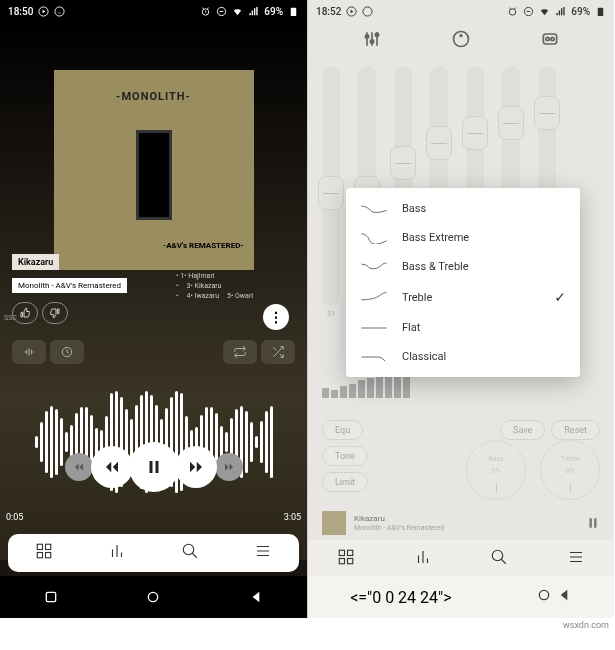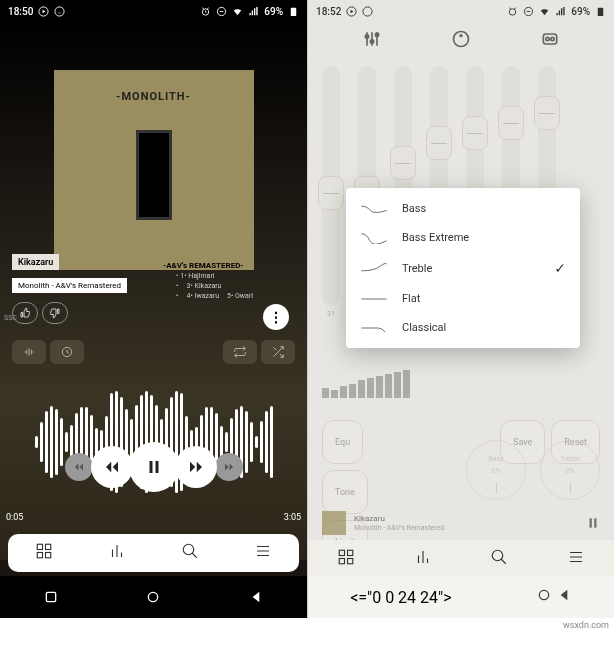--- a/index.html
+++ b/index.html
@@ -14,21 +14,21 @@
   .status-bar.dark { color: #fff; background: #000; }
   .status-bar.light { color: #333; background: #e8e6e2; }
   .status-left, .status-right { display: flex; gap: 5px; align-items: center; }
   .status-right svg, .status-left svg { width: 11px; height: 11px; }
   
   
   .player-area { position: relative; height: 538px; background: linear-gradient(180deg, #000 0%, #1a1611 30%, #3a3425 70%, #2a2518 100%); }
   .album-art { position: absolute; top: 48px; left: 50%; transform: translateX(-50%); width: 200px; height: 200px; background: #9a8d5f; display: flex; flex-direction: column; align-items: center; justify-content: center; }
   .album-title-top { color: #222; font-size: 11px; font-weight: bold; letter-spacing: 1px; position: absolute; top: 20px; }
   .album-black-box { width: 36px; height: 90px; background: #000; border: 3px solid #333; margin-top: 10px; }
-  .album-remaster { position: absolute; bottom: 0; right: 10px; font-size: 8px; font-weight: bold; }
+  .album-remaster { position: absolute; bottom: 20px; right: 10px; font-size: 8px; font-weight: bold; }
   
   .track-info-box { position: absolute; top: 232px; left: 12px; background: #e8e5de; padding: 3px 6px; font-size: 9px; font-weight: 600; }
   .album-info-box { position: absolute; top: 256px; left: 12px; background: #fff; padding: 3px 6px; font-size: 8px; }
   
   .track-list { position: absolute; top: 250px; right: 54px; font-size: 7px; color: #ccc; line-height: 1.4; }
   .track-list div::before { content: "• "; }
   
   .vote-bar { position: absolute; top: 280px; left: 12px; display: flex; gap: 4px; align-items: center; }
   .vote-btn { width: 26px; height: 22px; border: 1px solid #888; border-radius: 12px; display: flex; align-items: center; justify-content: center; background: transparent; }
   .vote-btn svg { width: 12px; height: 12px; stroke: #ccc; fill: none; stroke-width: 2; }
@@ -83,21 +83,21 @@
   .preset-popup { position: absolute; top: 188px; left: 38px; width: 234px; background: #fff; border-radius: 4px; box-shadow: 0 6px 24px rgba(0,0,0,0.25); z-index: 20; padding: 6px 0; }
   .preset-item { display: flex; align-items: center; gap: 14px; padding: 8px 14px; font-size: 11px; color: #333; }
   .preset-curve { width: 28px; height: 12px; }
   .preset-check { margin-left: auto; font-size: 14px; }
   
   .mini-eq { position: absolute; top: 370px; left: 14px; display: flex; gap: 2px; align-items: flex-end; height: 28px; opacity: 0.4; }
   .mini-eq div { width: 7px; background: #555; }
   
   .eq-buttons { position: absolute; top: 420px; left: 14px; right: 14px; opacity: 0.5; }
   .eq-btn-row { display: flex; gap: 6px; margin-bottom: 6px; }
-  .eq-btn { padding: 16px 12px; border: 1px solid #c5c0b4; border-radius: 12px; font-size: 9px; color: #666; background: #edeae3; }
+  .eq-btn { padding: 4px 12px; border: 1px solid #c5c0b4; border-radius: 12px; font-size: 9px; color: #666; background: #edeae3; }
   .eq-btn.right { margin-left: auto; }
   
   .knobs { position: absolute; top: 440px; right: 14px; display: flex; gap: 14px; opacity: 0.4; }
   .knob { width: 60px; height: 60px; border: 1px solid #c5c0b4; border-radius: 50%; position: relative; }
   .knob-label { position: absolute; top: 14px; width: 100%; text-align: center; font-size: 7px; color: #999; }
   .knob-val { position: absolute; top: 26px; width: 100%; text-align: center; font-size: 7px; color: #999; }
   .knob::after { content:""; position:absolute; bottom:6px; left:50%; width:1px; height:10px; background:#999; }
   
   .now-playing-mini { position: absolute; top: 510px; left: 14px; right: 14px; height: 26px; display: flex; align-items: center; gap: 8px; opacity: 0.7; }
   .mini-art { width: 24px; height: 24px; background: #9a8d5f; }
@@ -450,20 +450,26 @@
         <span>Bass</span>
       </div>
       <div class="preset-item">
         <svg class="preset-curve" viewBox="0 0 40 16">
             <path d="M2 2 Q10 2 14 12 T38 12" stroke="#333" fill="none"></path>
           </svg>
         <span>Bass Extreme</span>
       </div>
       <div class="preset-item">
         <svg class="preset-curve" viewBox="0 0 40 16">
+            <path d="M2 4 Q10 4 14 10 Q24 12 30 6 T38 4" stroke="#333" fill="none"></path>
+          </svg>
+        <span>Bass &amp; Treble</span>
+      </div>
+      <div class="preset-item">
+        <svg class="preset-curve" viewBox="0 0 40 16">
             <path d="M2 12 Q20 12 28 6 T38 2" stroke="#333" fill="none"></path>
           </svg>
         <span>Treble</span>
         <span class="preset-check">✓</span>
       </div>
       <div class="preset-item">
         <svg class="preset-curve" viewBox="0 0 40 16">
             <path d="M2 8 L38 8" stroke="#333" fill="none"></path>
           </svg>
         <span>Flat</span>

